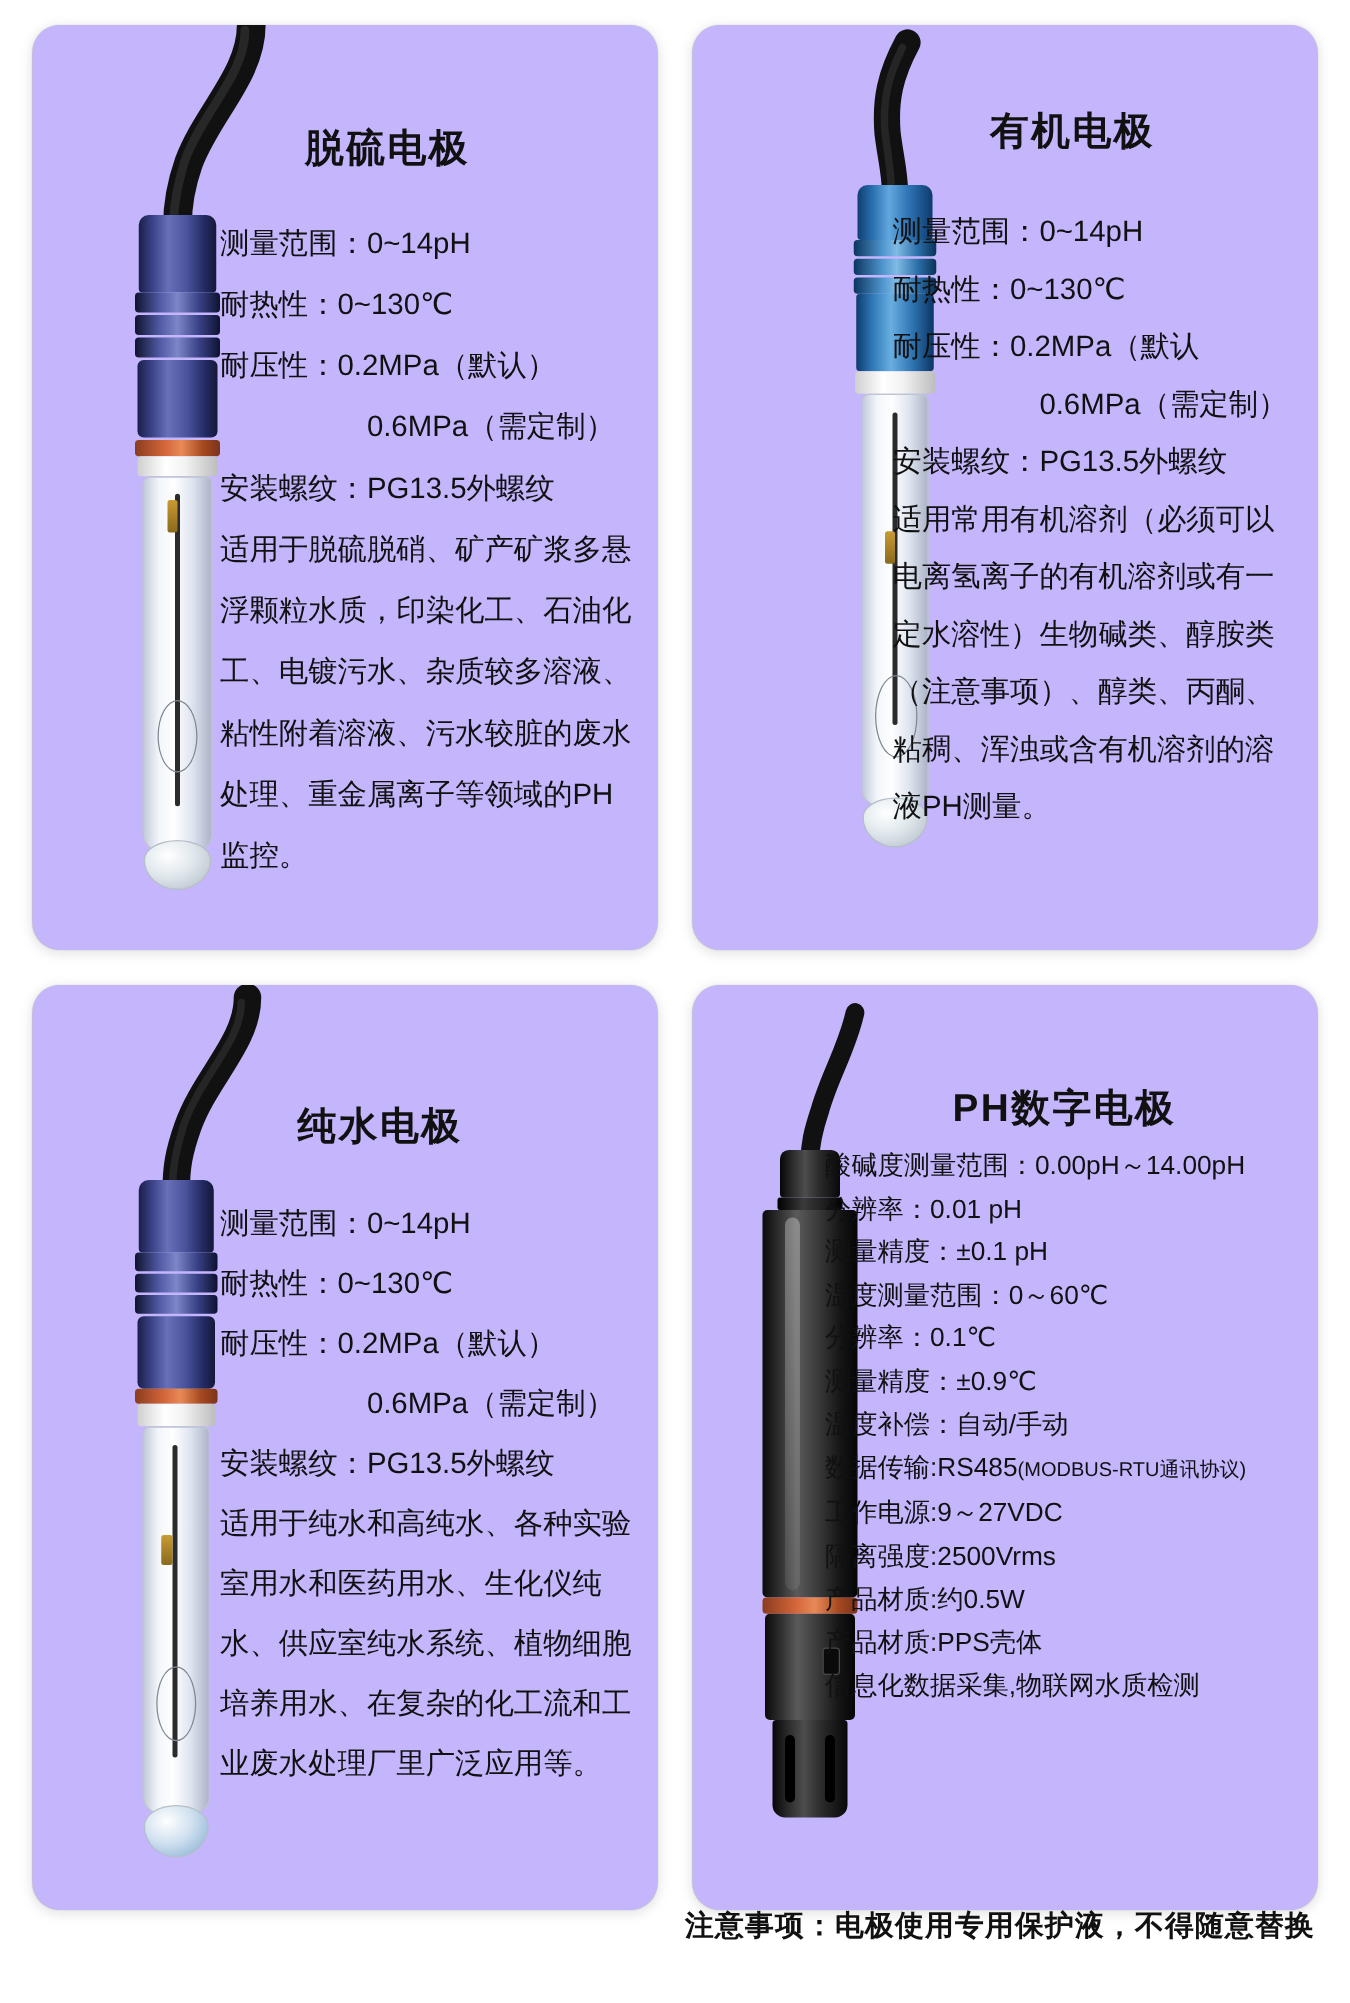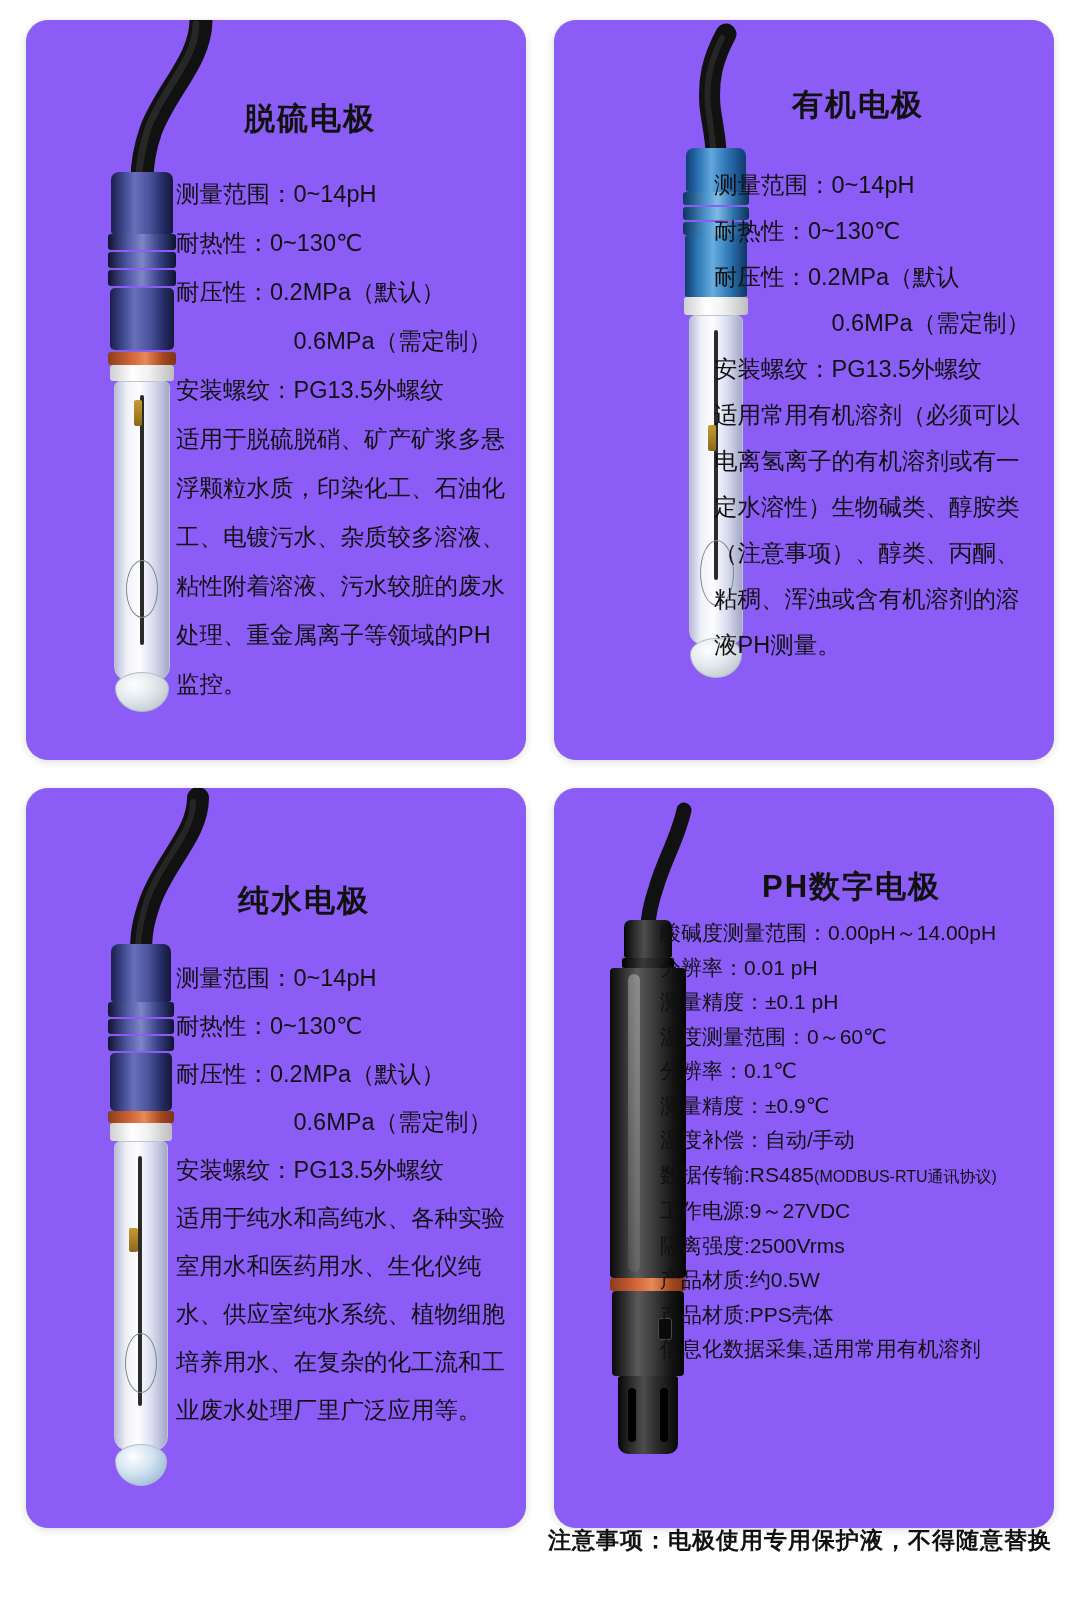--- a/index.html
+++ b/index.html
@@ -24,21 +24,21 @@
     height: 1540px;
     display: grid;
     grid-template-columns: 500px 500px;
     grid-template-rows: 740px 740px;
     column-gap: 28px;
     row-gap: 28px;
     padding: 20px 26px;
   }
   .card {
     position: relative;
-    background: #8b5cf6;
+    background: #c4b5fd;
     border-radius: 22px;
     box-shadow: 0 2px 10px rgba(0,0,0,0.13), 0 0 1px rgba(0,0,0,0.2);
     overflow: hidden;
   }
   .card-inner {
     position: relative;
     width: 100%;
     height: 100%;
   }
   .card-title {
@@ -300,21 +300,21 @@
           <div class="line">测量精度：±0.1 pH</div>
           <div class="line">温度测量范围：0～60℃</div>
           <div class="line">分辨率：0.1℃</div>
           <div class="line">测量精度：±0.9℃</div>
           <div class="line">温度补偿：自动/手动</div>
           <div class="line"><span>数据传输:RS485</span><span class="sm">(MODBUS-RTU通讯协议)</span></div>
           <div class="line">工作电源:9～27VDC</div>
           <div class="line">隔离强度:2500Vrms</div>
           <div class="line">产品材质:约0.5W</div>
           <div class="line">产品材质:PPS壳体</div>
-          <div class="line">信息化数据采集,适用常用有机溶剂</div>
+          <div class="line">信息化数据采集,物联网水质检测</div>
         </div>
       </div>
     </div>
 
   </div>
 
   <div class="footnote">注意事项：电极使用专用保护液，不得随意替换</div>
 
 </div>
 

